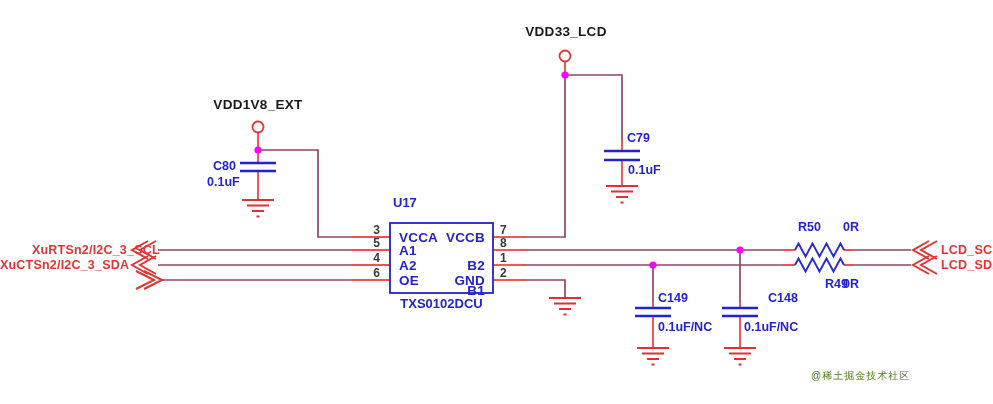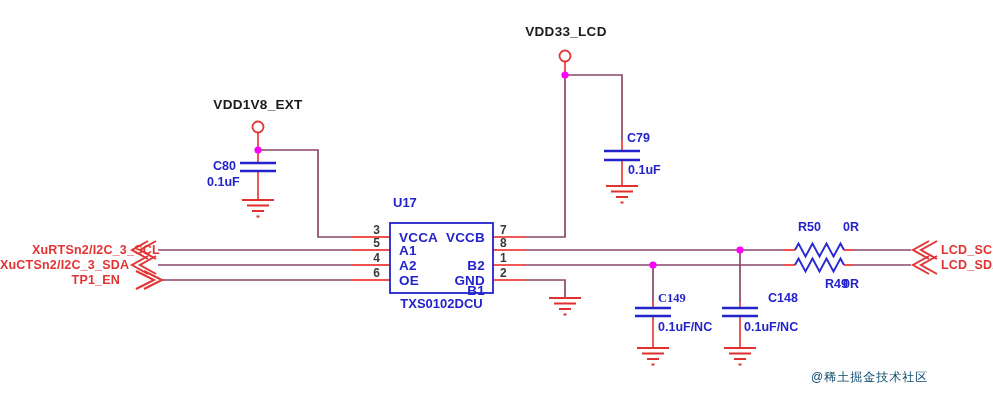--- a/index.html
+++ b/index.html
@@ -12,21 +12,21 @@
   .net-label{font-size:13.5px;color:#1a1a1a;font-weight:600;letter-spacing:.3px;}
   .blue{color:#2323cc;font-size:12.5px;font-weight:600;}
   .pin-name{position:absolute;color:#2323cc;font-size:13.5px;font-weight:600;letter-spacing:.2px;}
   .pin-num{position:absolute;color:#3a3a3a;font-size:12px;font-weight:600;}
   .port-label{position:absolute;color:#e23434;font-size:12.5px;font-weight:600;letter-spacing:.2px;}
   .title{
     position:absolute;left:360px;top:356px;width:220px;text-align:center;
     font-family:"Liberation Serif",serif;font-weight:bold;font-size:30px;
     color:#111;letter-spacing:7px;
   }
-  .watermark{position:absolute;left:811px;top:369px;font-size:12px;color:#0c4a6e;letter-spacing:1px;}
+  .watermark{position:absolute;left:811px;top:369px;font-size:10px;color:#4d7c0f;letter-spacing:1px;}
 </style>
 </head>
 <body>
 
 <div id="canvas">
 
   <svg id="wires" width="993" height="404" viewBox="0 0 993 404">
 
     <g stroke="#8b4768" stroke-width="1.7" fill="none">
       <path d="M258 150 H318 V237 H356"></path>
@@ -139,30 +139,29 @@
   <div class="pin-num" style="left:352px;top:236px;width:28px;text-align:right;">5</div>
   <div class="pin-num" style="left:352px;top:251px;width:28px;text-align:right;">4</div>
   <div class="pin-num" style="left:352px;top:266px;width:28px;text-align:right;">6</div>
   <div class="pin-num" style="left:500px;top:223px;">7</div>
   <div class="pin-num" style="left:500px;top:236px;">8</div>
   <div class="pin-num" style="left:500px;top:251px;">1</div>
   <div class="pin-num" style="left:500px;top:266px;">2</div>
 
   <div class="port-label" style="left:0px;top:243px;width:120px;text-align:right;margin-left:32px;">XuRTSn2/I2C_3_SCL</div>
   <div class="port-label" style="left:0px;top:258px;width:120px;text-align:right;">XuCTSn2/I2C_3_SDA</div>
-  <div class="port-label" style="left:0px;top:273px;width:120px;text-align:right;">TP1_EN</div>
 
   <div class="port-label" style="left:941px;top:243px;">LCD_SCL</div>
   <div class="port-label" style="left:941px;top:258px;">LCD_SDA</div>
 
   <div class="lbl blue" style="left:213px;top:160px;">C80</div>
   <div class="lbl blue" style="left:207px;top:176px;">0.1uF</div>
   <div class="lbl blue" style="left:627px;top:132px;">C79</div>
   <div class="lbl blue" style="left:628px;top:164px;">0.1uF</div>
-  <div class="lbl blue" style="left:658px;top:292px;font-family:Liberation Serif, serif;">C149</div>
+  <div class="lbl blue" style="left:658px;top:292px;">C149</div>
   <div class="lbl blue" style="left:658px;top:321px;">0.1uF/NC</div>
   <div class="lbl blue" style="left:744px;top:292px;padding-left:24px;">C148</div>
   <div class="lbl blue" style="left:744px;top:321px;">0.1uF/NC</div>
 
   <div class="lbl blue" style="left:798px;top:221px;">R50</div>
   <div class="lbl blue" style="left:843px;top:221px;">0R</div>
   <div class="lbl blue" style="left:798px;top:278px;padding-left:27px;">R49</div>
   <div class="lbl blue" style="left:843px;top:278px;">0R</div>
 
   <div class="watermark">@稀土掘金技术社区</div>

